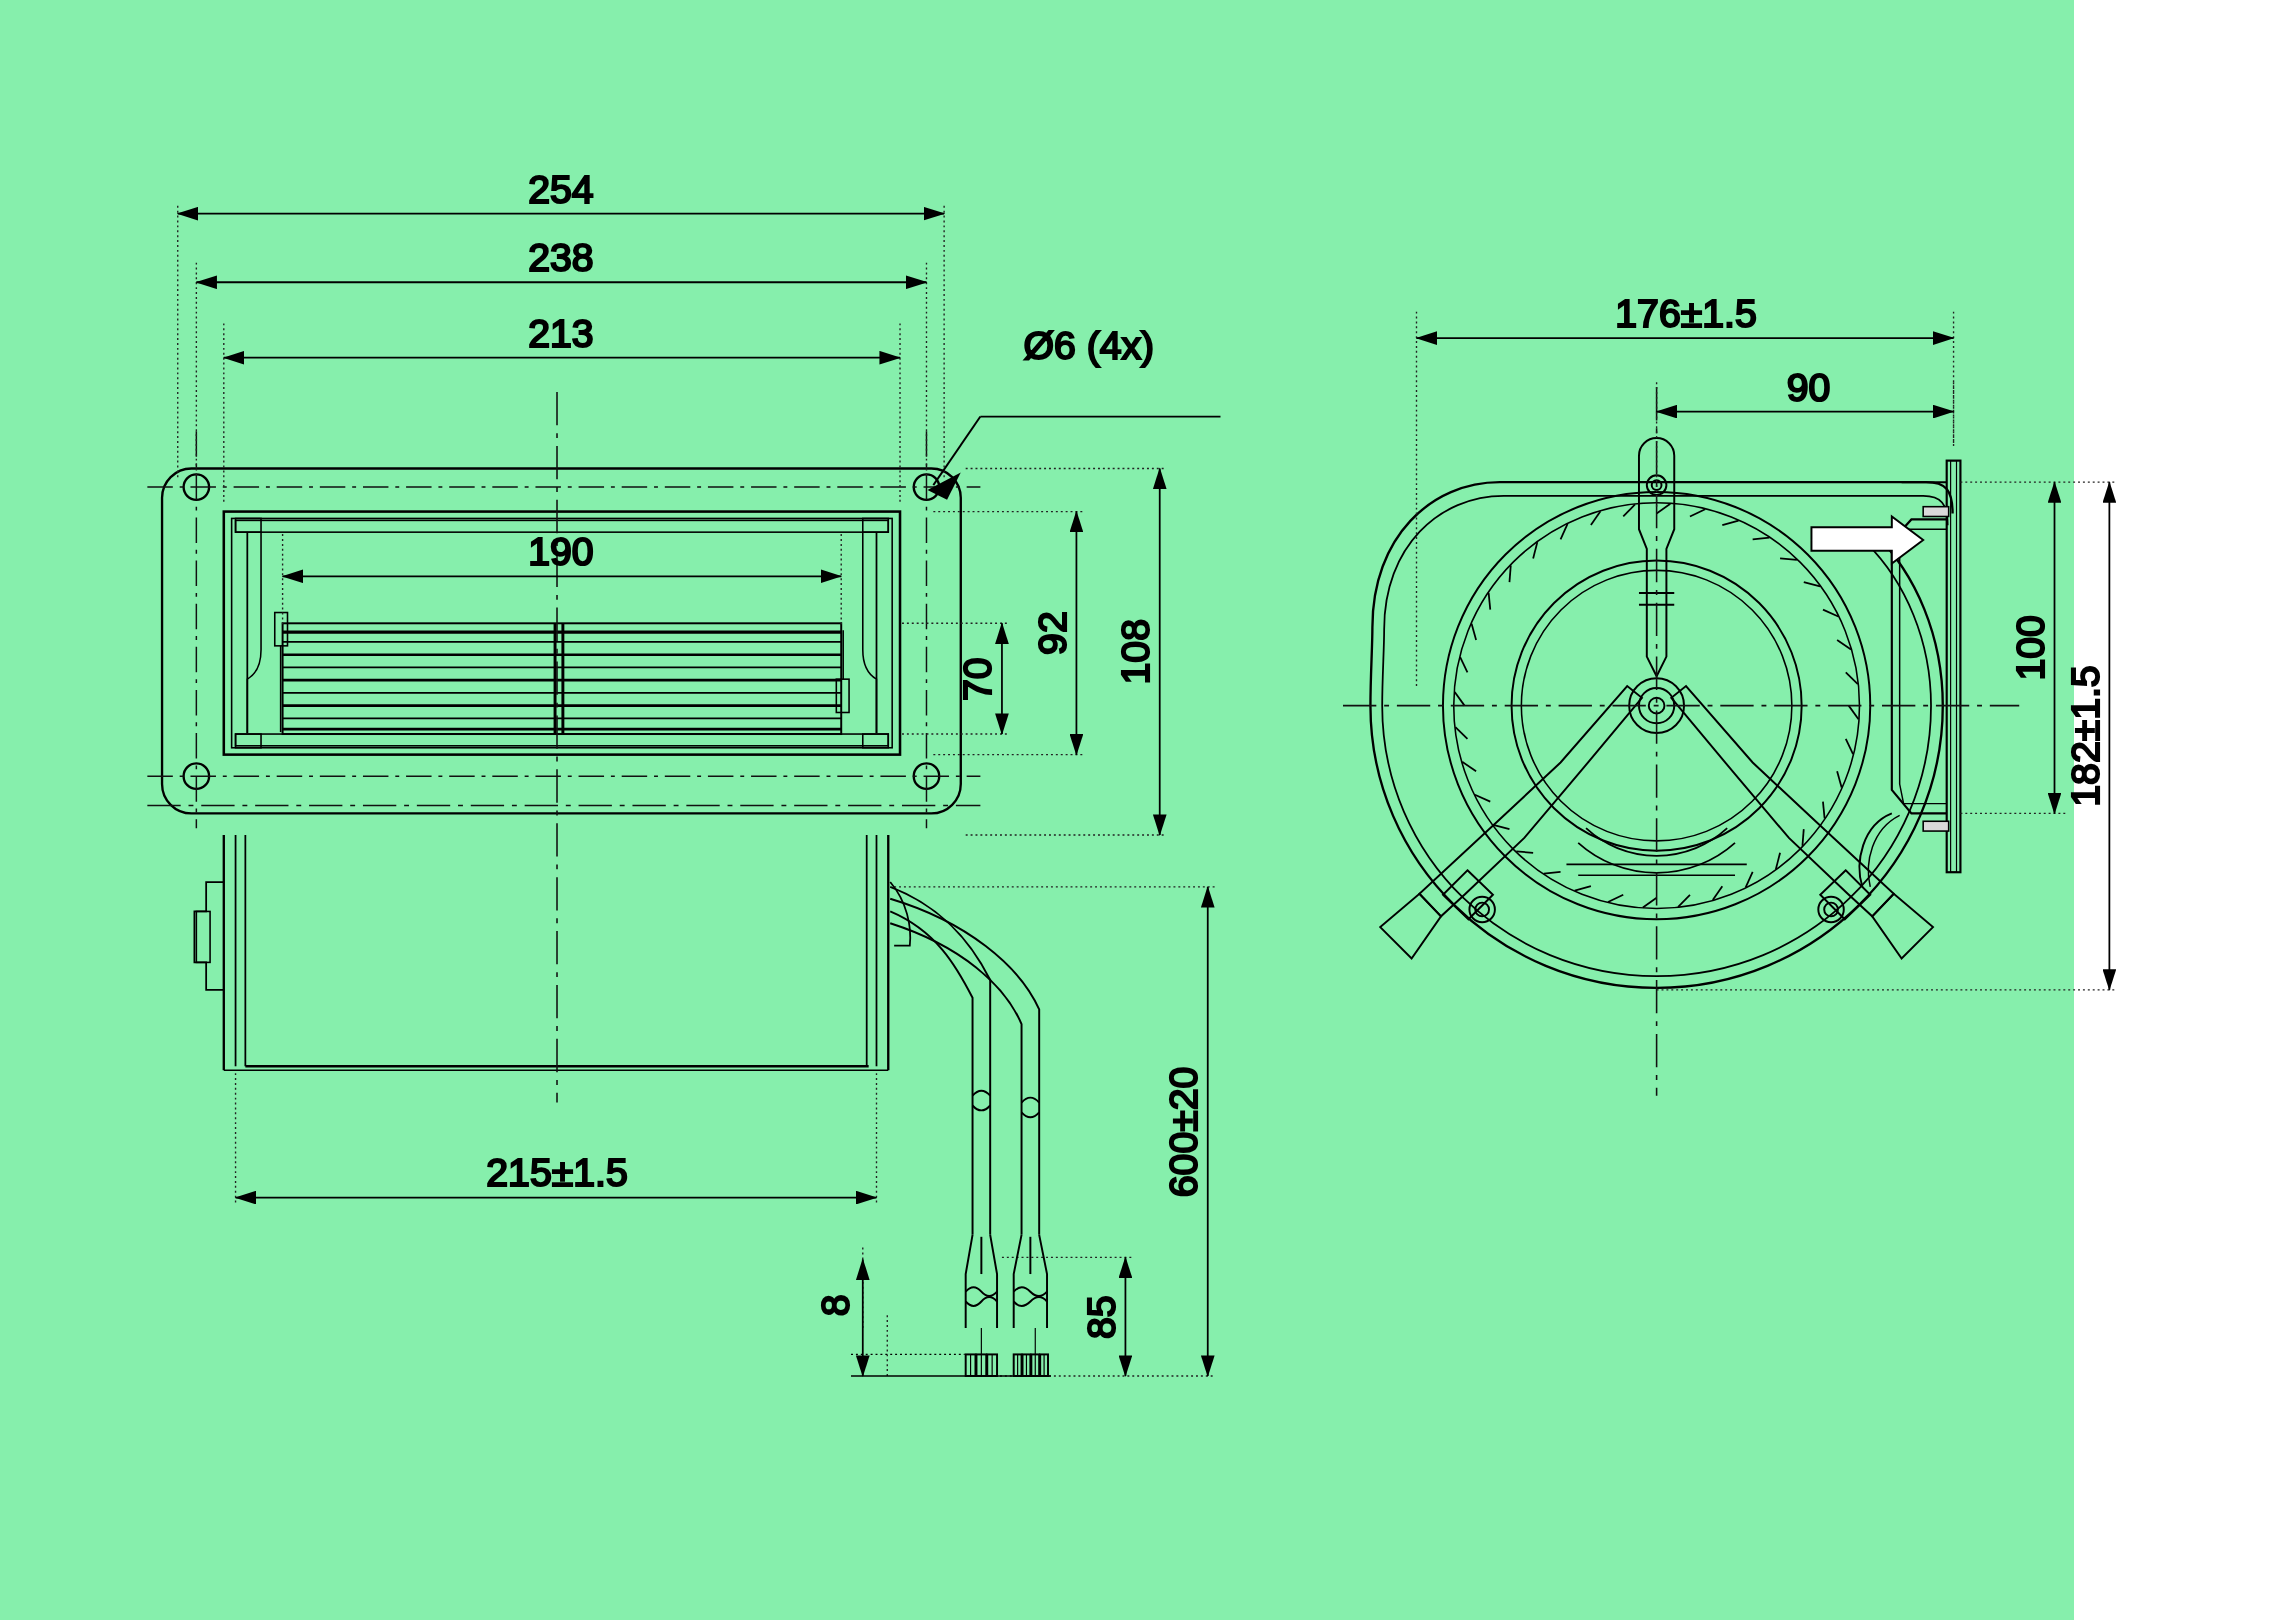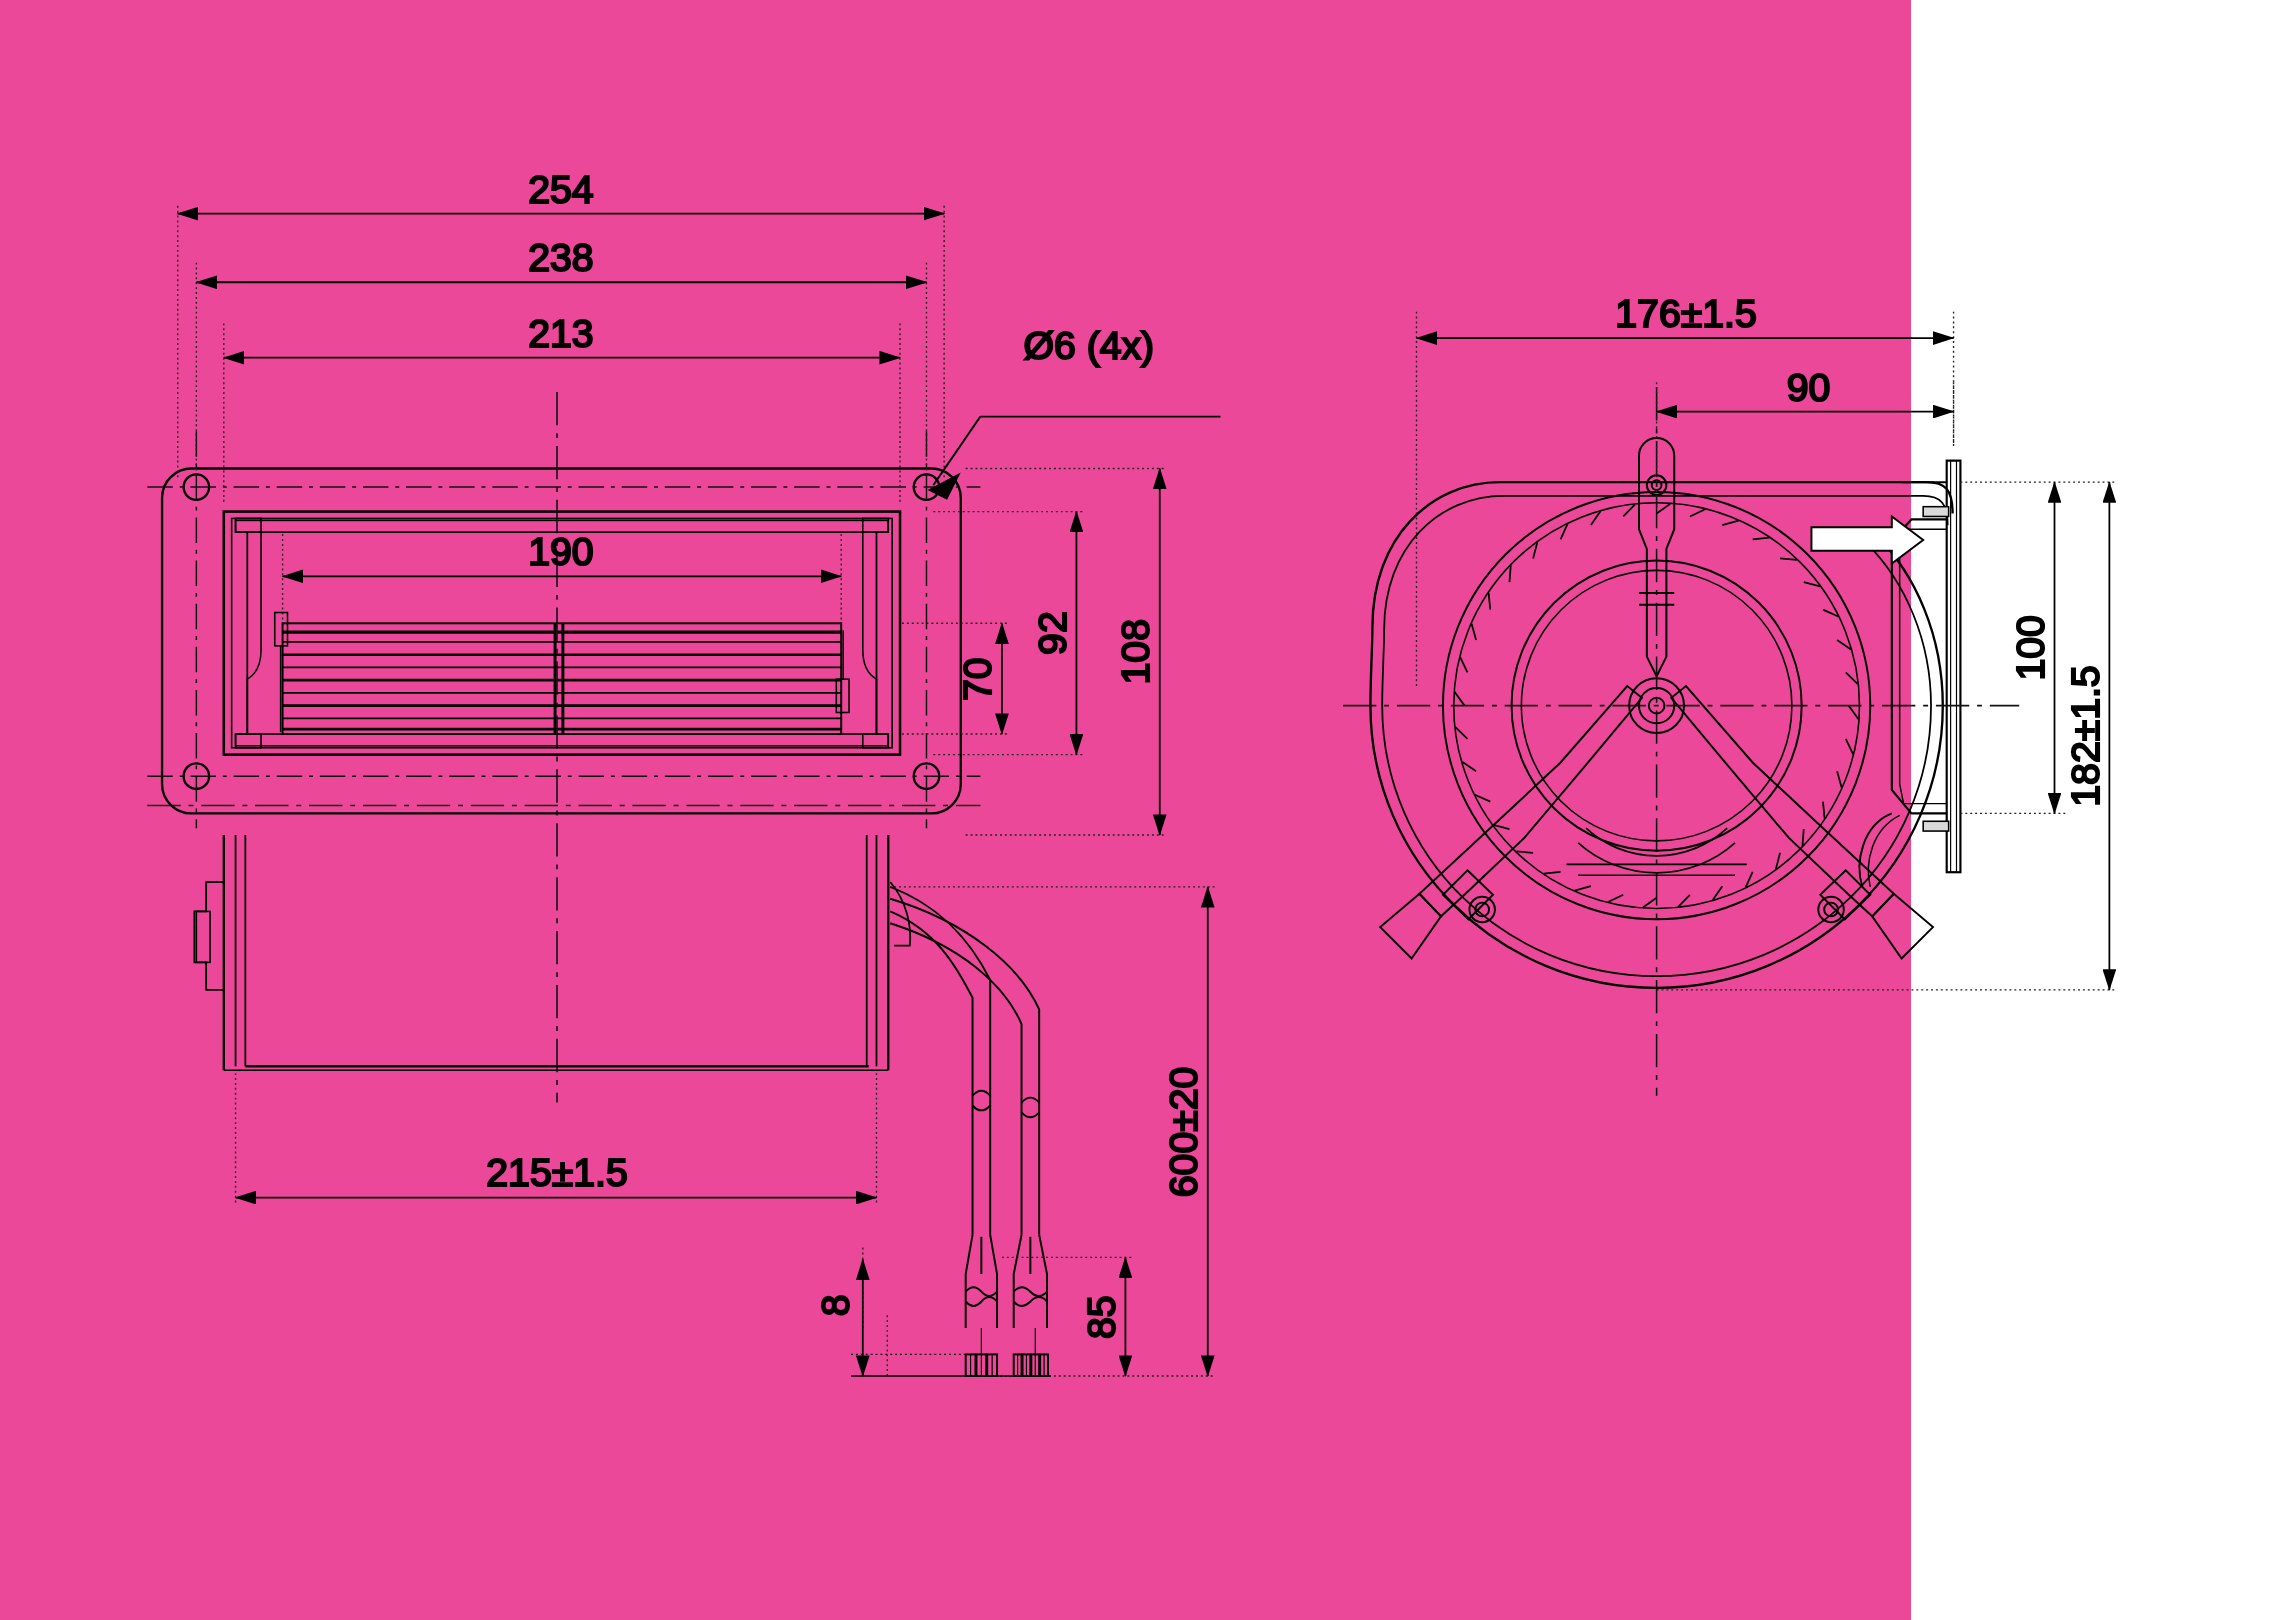--- a/index.html
+++ b/index.html
@@ -1,19 +1,19 @@
 <!DOCTYPE html>
 <html><head>
 <meta charset="utf-8">
 <title>Centrifugal Blower Technical Drawing</title>
 <style>
   html,body{margin:0;padding:0;background:#ffffff;}
   body{width:2293px;height:1620px;overflow:hidden;
        font-family:"Liberation Sans","DejaVu Sans",sans-serif;}
-  #sheet{position:relative;width:1911px;height:1620px;background:#ec4899;}
+  #sheet{position:relative;width:2074px;height:1620px;background:#86efac;}
   svg.draw{position:absolute;left:0;top:0;width:2293px;height:1620px;}
   .dimtxt{font-family:"Liberation Sans","DejaVu Sans",sans-serif;
           font-size:40px;fill:#000;font-weight:400;}
   .dimtxt-v{font-family:"Liberation Sans","DejaVu Sans",sans-serif;
           font-size:40px;fill:#000;font-weight:400;}
 </style>
 </head>
 <body>
 
 <div id="sheet">

